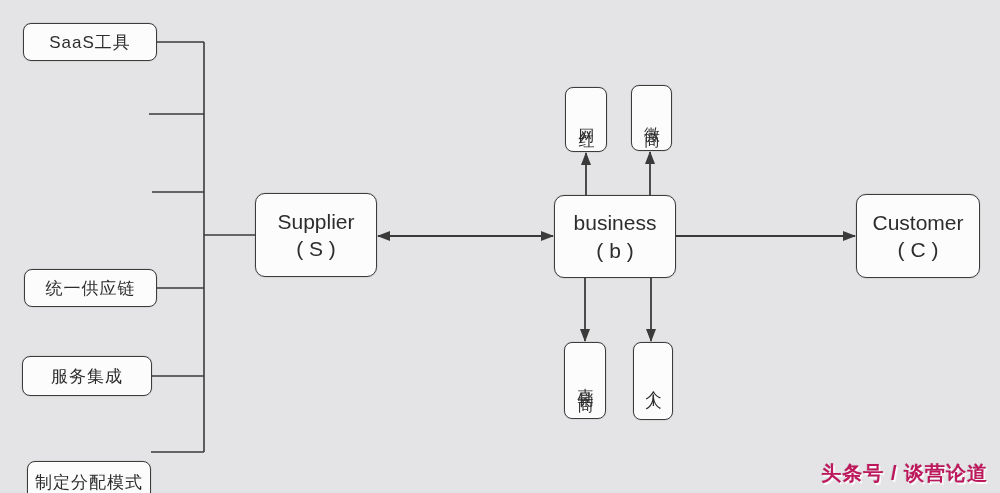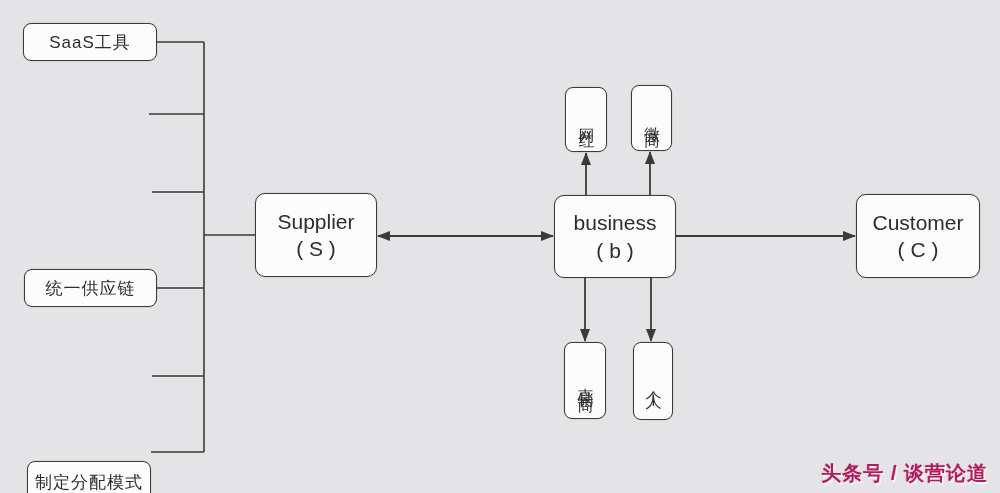--- a/index.html
+++ b/index.html
@@ -91,20 +91,23 @@
     <line x1="585" y1="278" x2="585" y2="341" stroke="#3a3a3a" stroke-width="1.8" marker-end="url(#arr)"></line>
     <line x1="651" y1="278" x2="651" y2="341" stroke="#3a3a3a" stroke-width="1.8" marker-end="url(#arr)"></line>
   </svg>
 
   <div class="node left-node" style="left:23px; top:23px; width:134px; height:38px;">
     <span>SaaS工具</span>
   </div>
   <div class="node left-node" style="left:24px; top:269px; width:133px; height:38px;">
     <span>统一供应链</span>
   </div>
+  <div class="node left-node" style="left:22px; top:356px; width:130px; height:40px;">
+    <span>服务集成</span>
+  </div>
   <div class="node left-node" style="left:27px; top:431px; width:124px; height:43px;margin-top:30px;">
     <span>制定分配模式</span>
   </div>
 
   <div class="node main-node" style="left:255px; top:193px; width:122px; height:84px;">
     <div>Supplier</div>
     <div>( S )</div>
   </div>
   <div class="node main-node" style="left:554px; top:195px; width:122px; height:83px;">
     <div>business</div>

